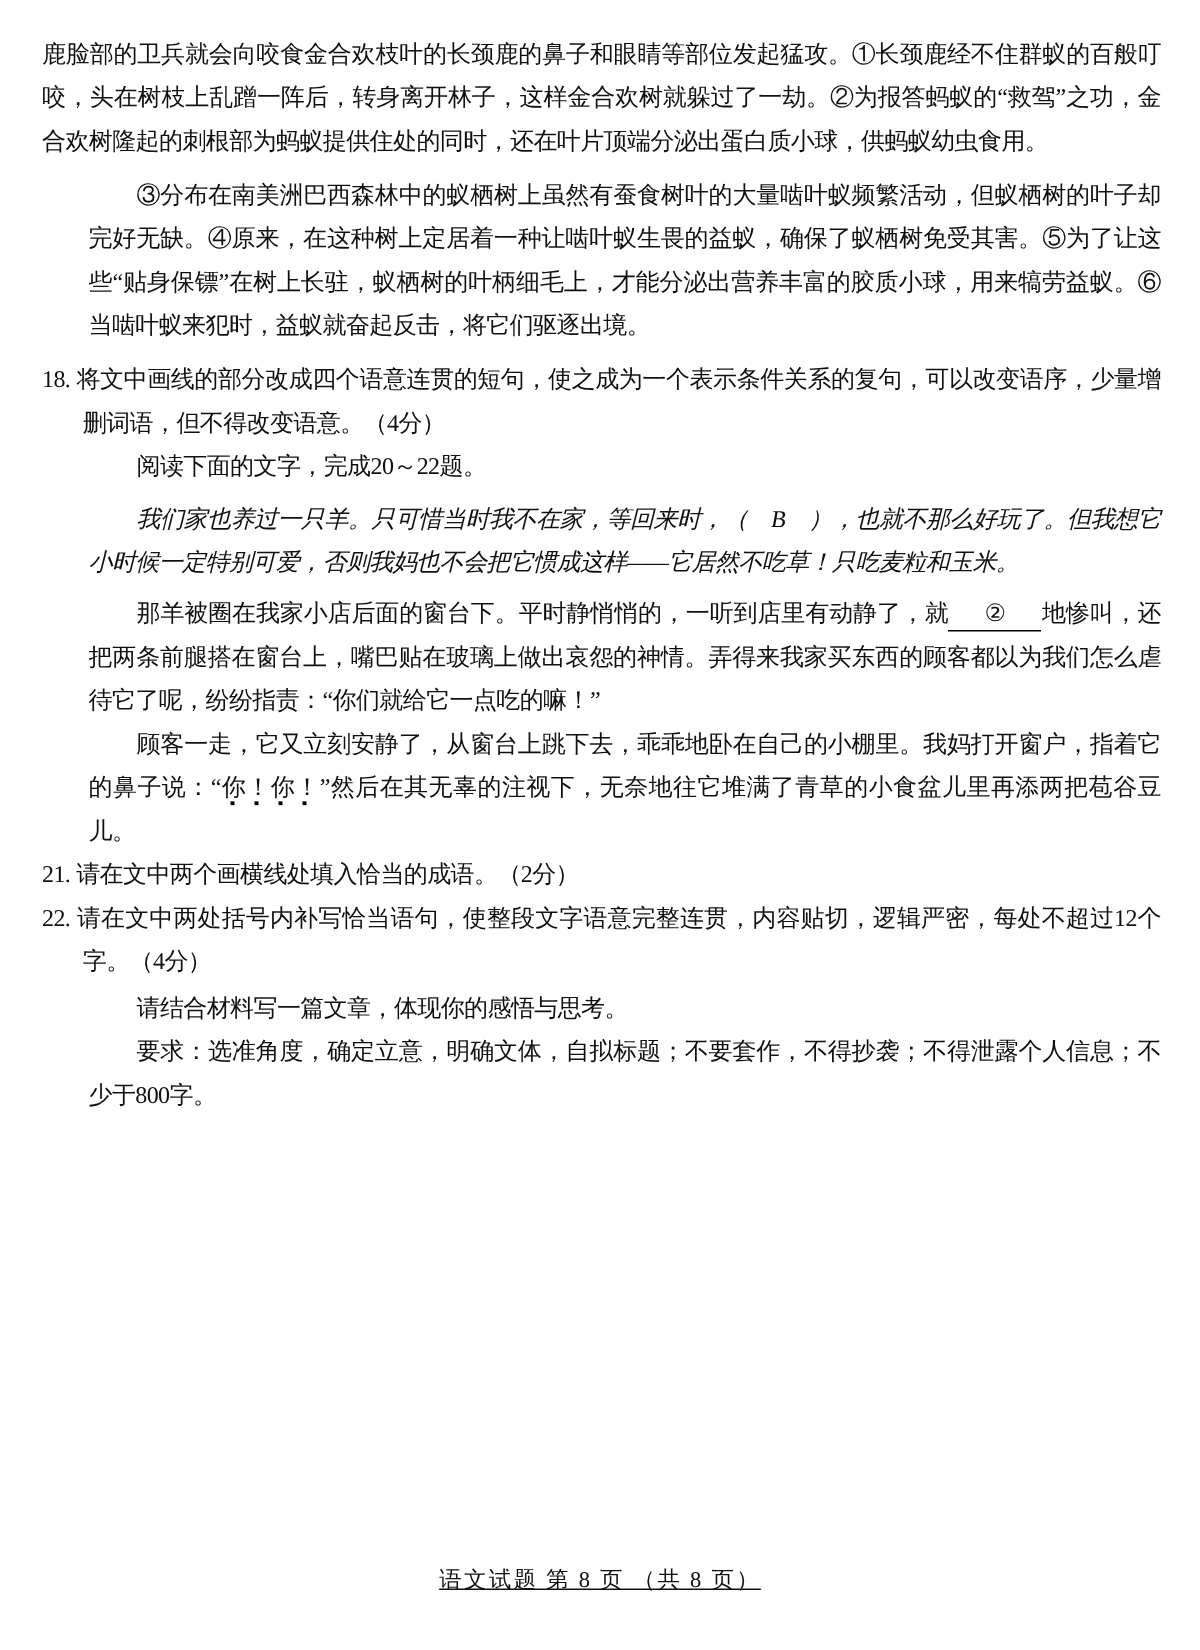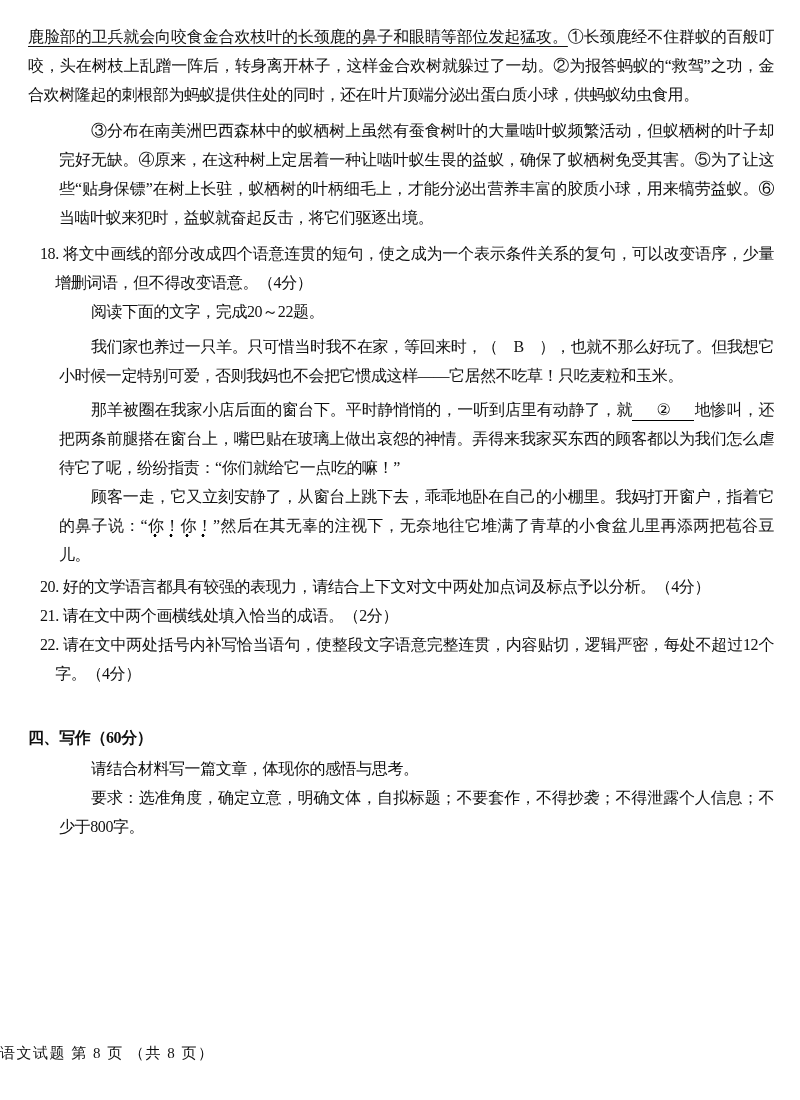--- a/index.html
+++ b/index.html
@@ -10,50 +10,50 @@
     position:relative; overflow:hidden;
   }
   .content {
     position:absolute; left:28px; top:22px; width:746px;
     font-size:16px; line-height:29px; letter-spacing:-0.4px;
     text-align:justify;
   }
   p { margin:0; }
   .indent { text-indent:2em;margin-left:31px; }
   .question { padding-left:1.7em; text-indent:-1.7em; }
-  .qnum { margin-right:0.25em;margin-left:12px; }
+  .qnum { margin-right:0.25em; }
   .underline {
-    text-decoration:underline;
     text-underline-offset:4px;
     text-decoration-thickness:1.2px;
   }
   .dots {
     background-image:radial-gradient(circle, #000 1.4px, transparent 1.6px);
     background-size:1em 5px;
     background-repeat:repeat-x;
     background-position:left 100%;
     padding-bottom:4px;
   }
   .blank {
     display:inline-block; width:62px;
     border-bottom:1.2px solid #000;
     text-align:center; text-indent:0;
     line-height:20px;
   }
   .sec-heading { text-indent:2em; font-weight:bold; margin-top:7px; }
   .writing-heading { font-weight:bold; margin-top:35px; }
   .mt7 { margin-top:7px; }
-  .mt6 { margin-top:6px; }
+  .mt6 { margin-top:6px;font-style:italic; }
   .mt5 { margin-top:5px; }
   .mt3 { margin-top:3px; }
   .mt2 { margin-top:2px; }
   .footer {
     position:absolute; left:0; right:0; top:1044px;
-    font-size:15px; letter-spacing:1.5px;
+    text-align:center; font-size:15px; letter-spacing:1.5px;
     color:#101010;
+    text-decoration:underline;
   }
 </style>
 </head>
 <body>
 
 <div class="page">
   <div class="content">
 
     <p class="passage"><span class="underline">鹿脸部的卫兵就会向咬食金合欢枝叶的长颈鹿的鼻子和眼睛等部位发起猛攻。</span><span>①长颈鹿经不住群蚁的百般叮咬，头在树枝上乱蹭一阵后，转身离开林子，这样金合欢树就躲过了一劫。②为报答蚂蚁的“救驾”之功，金合欢树隆起的刺根部为蚂蚁提供住处的同时，还在叶片顶端分泌出蛋白质小球，供蚂蚁幼虫食用。</span></p>
 
@@ -65,27 +65,25 @@
 
     <p class="indent">阅读下面的文字，完成20～22题。</p>
 
 
     <p class="passage indent mt6">我们家也养过一只羊。只可惜当时我不在家，等回来时，（　B　），也就不那么好玩了。但我想它小时候一定特别可爱，否则我妈也不会把它惯成这样——它居然不吃草！只吃麦粒和玉米。</p>
 
     <p class="passage indent mt5"><span>那羊被圈在我家小店后面的窗台下。平时静悄悄的，一听到店里有动静了，就</span><span class="blank"><span>②</span></span><span>地惨叫，还把两条前腿搭在窗台上，嘴巴贴在玻璃上做出哀怨的神情。弄得来我家买东西的顾客都以为我们怎么虐待它了呢，纷纷指责：“你们就给它一点吃的嘛！”</span></p>
 
     <p class="passage indent"><span>顾客一走，它又立刻安静了，从窗台上跳下去，乖乖地卧在自己的小棚里。我妈打开窗户，指着它的鼻子说：“</span><span class="dots">你！你！</span><span>”然后在其无辜的注视下，无奈地往它堆满了青草的小食盆儿里再添两把苞谷豆儿。</span></p>
 
-    <p class="question mt3"><span class="qnum">20.</span><span>好的文学语言都具有较强的表现力，请结合上下文对文中两处加点词及标点予以分析。（4分）</span></p>
 
     <p class="question"><span class="qnum">21.</span><span>请在文中两个画横线处填入恰当的成语。（2分）</span></p>
 
     <p class="question"><span class="qnum">22.</span><span>请在文中两处括号内补写恰当语句，使整段文字语意完整连贯，内容贴切，逻辑严密，每处不超过12个字。（4分）</span></p>
 
-    <p class="writing-heading">四、写作（60分）</p>
 
 
 
     <p class="indent mt2">请结合材料写一篇文章，体现你的感悟与思考。</p>
 
     <p class="indent">要求：选准角度，确定立意，明确文体，自拟标题；不要套作，不得抄袭；不得泄露个人信息；不少于800字。</p>
 
   </div>
 
   <div class="footer">语文试题 第 8 页 （共 8 页）</div>

